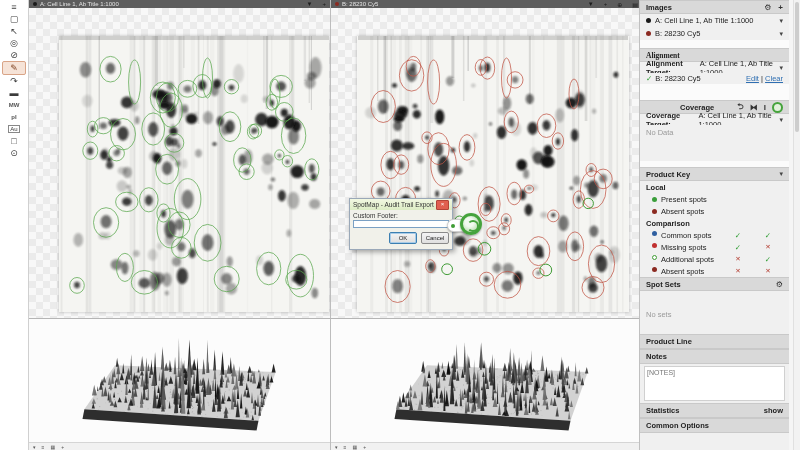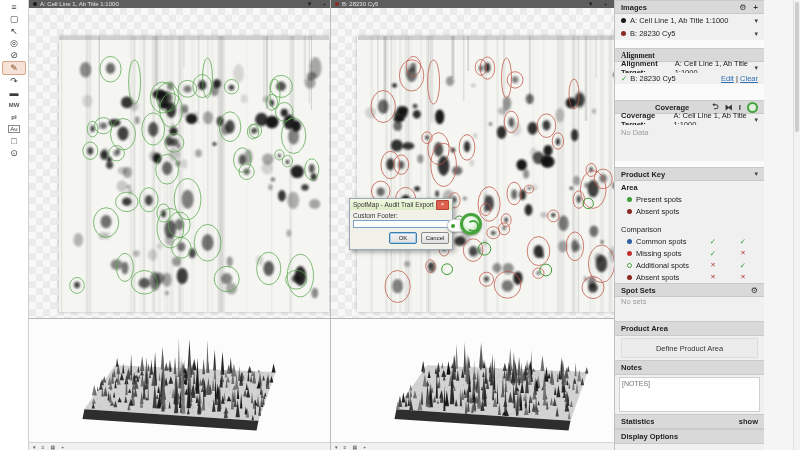--- a/index.html
+++ b/index.html
@@ -25,36 +25,36 @@
   .panel-canvas{position:absolute;left:0;top:8px;right:0;bottom:0;
     background-color:#f8f8f8;
     background-image:conic-gradient(#ebebeb 25%,transparent 0 50%,#ebebeb 0 75%,transparent 0);
     background-size:14px 14px;overflow:hidden;}
   .gel{position:absolute;background:#f6f6f4;box-shadow:0 0 3px rgba(0,0,0,.25);}
   .panel-3d{background:#fcfcfc;border-right:1px solid #bdbdbd;border-top:1px solid #b5b5b5;}
   .mini-bar{position:absolute;left:0;right:0;bottom:0;height:7px;background:#f1f1f1;border-top:1px solid #d5d5d5;
     display:flex;align-items:center;gap:6px;padding-left:4px;font-size:5px;color:#555;overflow:hidden;}
 
   
-  .sidebar{position:absolute;left:614px;top:0;width:150px;height:450px;background:#f0f0f0;
+  .sidebar{position:absolute;left:639px;top:0;width:150px;height:450px;background:#f0f0f0;
     border-left:1px solid #c0c0c0;box-sizing:border-box;display:flex;flex-direction:column;font-size:7.5px;}
   .sb-header{background:#d9d9d9;border-top:1px solid #c9c9c9;border-bottom:1px solid #c9c9c9;
     font-weight:bold;display:flex;align-items:center;padding:0 6px;flex:none;}
   .sb-row{display:flex;align-items:center;padding:0 6px;flex:none;background:#f0f0f0;}
   .sb-gap{flex:none;background:#fbfbfb;}
   .dot{width:5px;height:5px;border-radius:50%;margin-right:4px;flex:none;}
   .ring{width:5px;height:5px;border-radius:50%;margin-right:4px;flex:none;border:1px solid #3f9c35;box-sizing:border-box;background:#fff;}
   .caret{margin-left:auto;color:#444;font-size:7px;}
   .hicons{margin-left:auto;display:flex;gap:7px;font-size:8px;color:#333;}
   .muted{color:#9a9a9a;}
   .link{color:#2f6fb2;text-decoration:underline;}
   .mark-check{color:#2f9e34;font-weight:bold;}
   .mark-x{color:#b33a2e;font-size:6.5px;font-weight:bold;}
   .cmp-row{display:flex;align-items:center;padding:0 6px;flex:none;}
-  .cmp-label{flex:1;display:flex;align-items:center;}
+  .cmp-label{flex:1;display:flex;}
   .cmp-col{width:30px;text-align:center;flex:none;}
   .btn-flat{margin:2px 6px;flex:1;background:#ececec;border:1px solid #dcdcdc;display:flex;
     align-items:center;justify-content:center;color:#333;}
   .notes-area{margin:2px 4px;flex:1;background:#ffffff;border:1px solid #d0d0d0;resize:none;
     font-family:"Liberation Sans",sans-serif;font-size:7px;color:#444;padding:2px;}
   .scrollbar{position:absolute;left:793px;top:0;width:7px;height:450px;background:#f2f2f2;border-left:1px solid #e0e0e0;box-sizing:border-box;}
   .scroll-thumb{position:absolute;left:1px;top:2px;width:4px;height:130px;background:#cdcdcd;border-radius:2px;}
   .swirl{width:11px;height:11px;border-radius:50%;border:2px solid #45a33c;background:#e2f1dc;box-sizing:border-box;flex:none;}
 
   
@@ -1797,31 +1797,31 @@
       <span>No Data</span>
     </div>
 
     <div class="sb-gap" style="height:6px;"></div>
 
     <div class="sb-header" style="height:12px;">
       <span>Product Key</span>
       <span class="caret">▾</span>
     </div>
     <div class="sb-row" style="height:12px;font-weight:bold;">
-      <span>Area</span>
+      <span>Local</span>
     </div>
     <div class="sb-row" style="height:12px;padding-left:12px;">
       <span class="dot" style="background:#3a9e3a"></span>
       <span>Present spots</span>
     </div>
     <div class="sb-row" style="height:12px;padding-left:12px;">
       <span class="dot" style="background:#8b2a21"></span>
       <span>Absent spots</span>
     </div>
-    <div class="sb-row" style="height:12px;font-weight:normal;margin-top:6px;">
+    <div class="sb-row" style="height:12px;font-weight:bold;">
       <span>Comparison</span>
     </div>
 
     <div class="cmp-row" style="height:12px;">
       <span class="cmp-label" style="padding-left:6px;">
         <span class="dot" style="background:#2f5fa0"></span>
         <span>Common spots</span>
       </span>
       <span class="cmp-col mark-check">✓</span>
       <span class="cmp-col mark-check">✓</span>
@@ -1850,45 +1850,42 @@
       <span class="cmp-col mark-x">✕</span>
       <span class="cmp-col mark-x">✕</span>
     </div>
 
     <div class="sb-header" style="height:12px;">
       <span>Spot Sets</span>
       <span class="hicons">
         <span>⚙</span>
       </span>
     </div>
-    <div class="sb-row muted" style="height:24px;align-items:flex-start;padding-top:0;">
+    <div class="sb-row muted" style="height:24px;align-items:flex-start;padding-top:19px;">
       <span>No sets</span>
     </div>
 
     <div class="sb-header" style="height:13px;">
-      <span>Product Area</span>
-    </div>
-    <div style="height:24px;display:flex;flex:none;background:#f0f0f0;">
-      <div class="btn-flat">Define Product Area</div>
+      <span>Product Line</span>
     </div>
 
     <div class="sb-header" style="height:13px;">
       <span>Notes</span>
     </div>
     <div style="height:39px;display:flex;flex:none;background:#f0f0f0;">
       <textarea class="notes-area" placeholder="[NOTES]" style=""></textarea>
     </div>
 
     <div class="sb-header" style="height:13px;">
       <span>Statistics</span>
       <span style="margin-left:auto;font-weight:bold;" class="">show</span>
     </div>
 
     <div class="sb-header" style="height:13px;">
-      <span>Display Options</span>
+      <span>Common Options</span>
     </div>
 
   </div>
 
   <div class="scrollbar">
     <div class="scroll-thumb"></div>
   </div>
 
   <div class="dialog">
     <div class="dialog-title">

